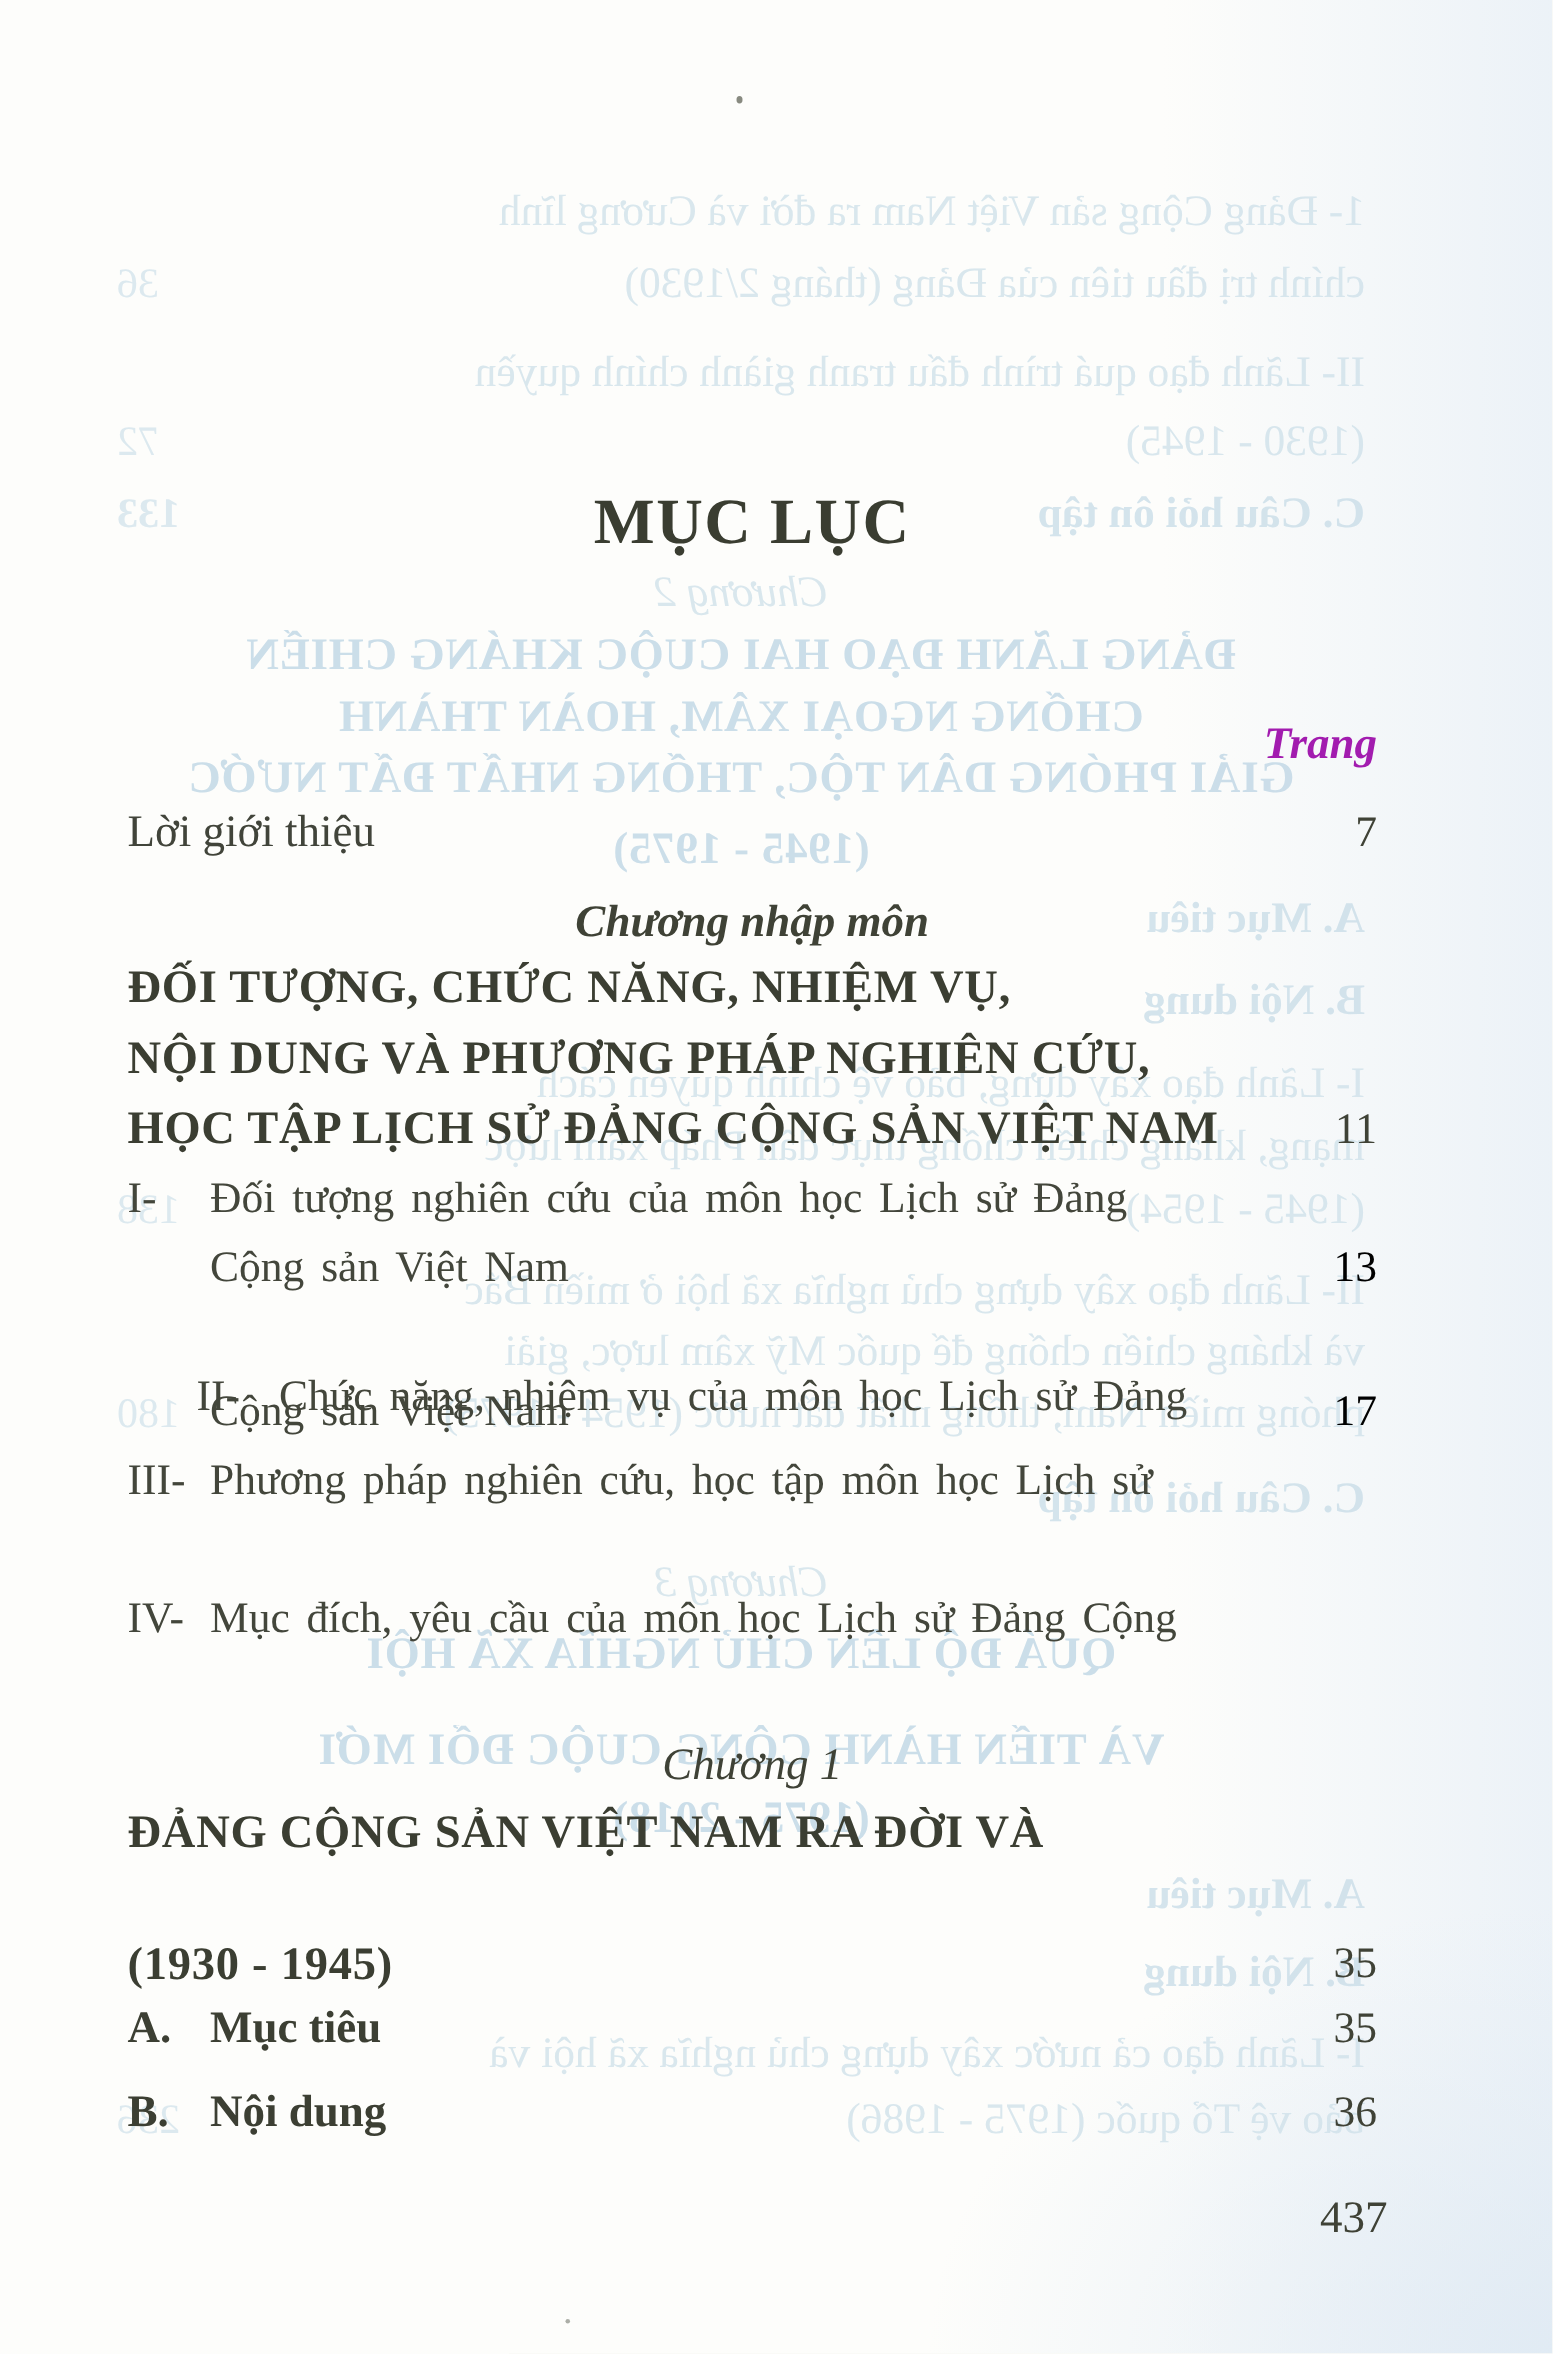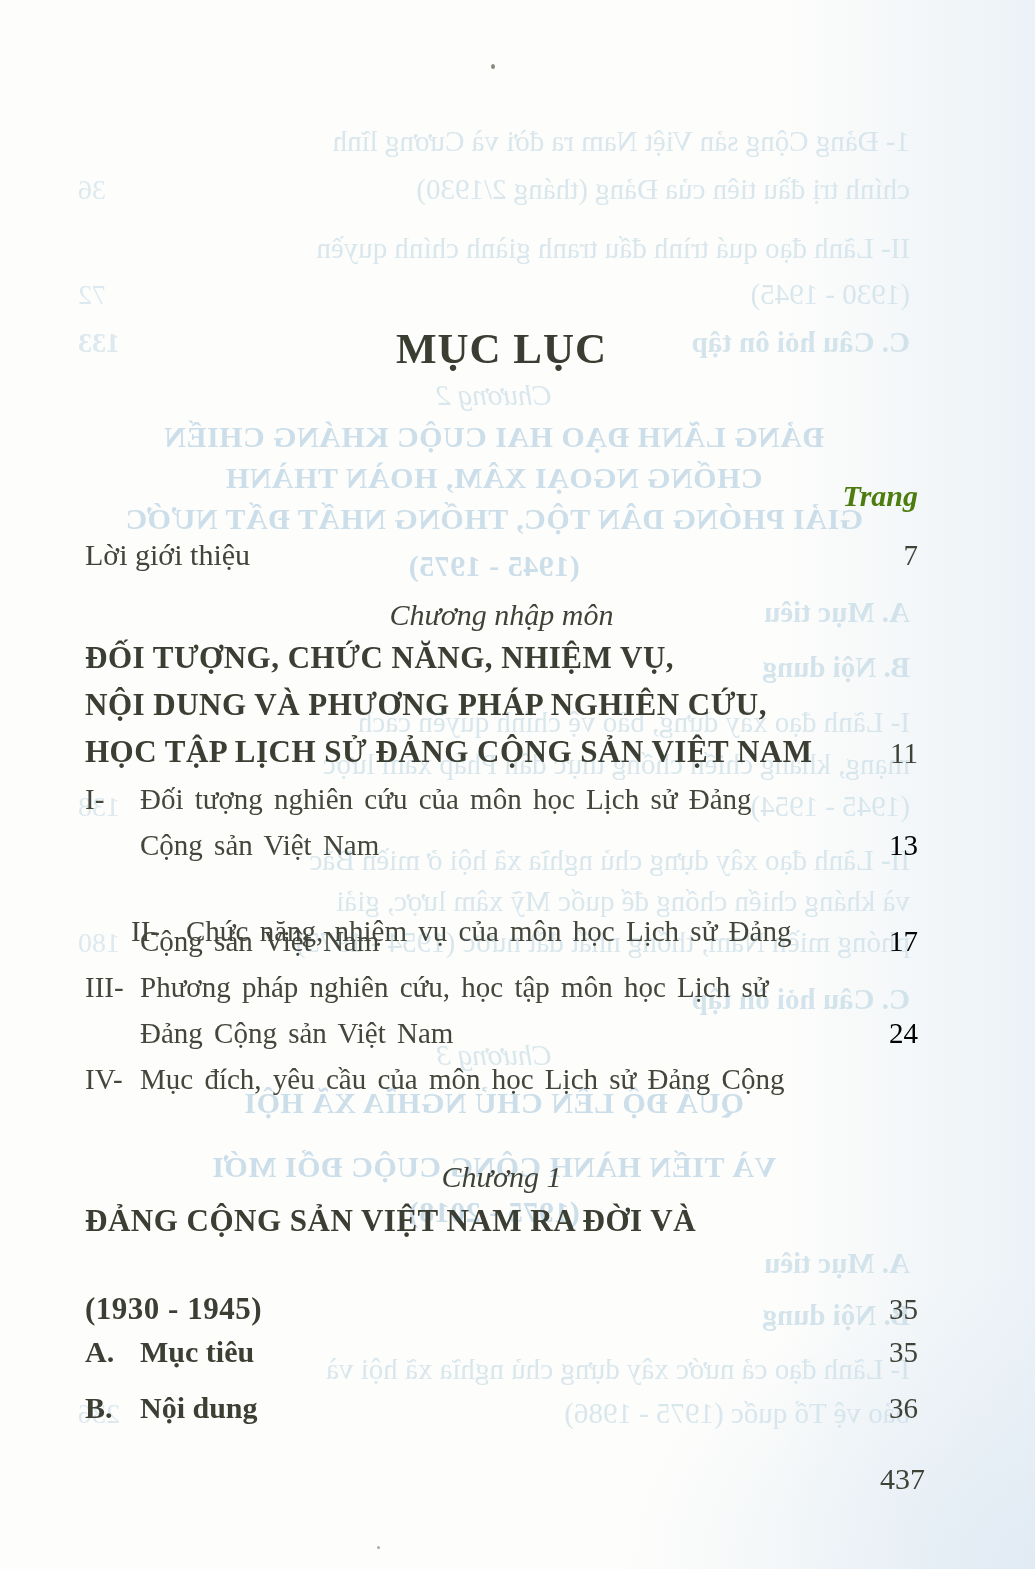--- a/index.html
+++ b/index.html
@@ -40,21 +40,21 @@
   .ghost.git{font-style:italic;font-size:29px;color:#cfe1ea;}
 
   
   .main-title{
     position:absolute;top:326px;left:85px;width:833px;margin:0;
     text-align:center;font-size:43px;line-height:46px;font-weight:700;
     letter-spacing:1px;color:#3a3d31;
   }
   .trang{
     position:absolute;top:479px;left:85px;width:833px;
-    text-align:right;font-style:italic;font-weight:600;font-size:30px;color:#4d7c0f;
+    text-align:right;font-style:italic;font-weight:600;font-size:30px;color:#a21caf;
   }
   .row{
     position:absolute;left:85px;width:833px;
     display:flex;justify-content:space-between;align-items:baseline;
     font-size:30px;line-height:38px;
   }
   .row .pg{font-size:29px;color:#3f4236;font-weight:400;}
   .italic{}
   .kicker{
     position:absolute;left:85px;width:833px;text-align:center;
@@ -188,21 +188,21 @@
 
   <h1 class="main-title">MỤC LỤC</h1>
 
   <div class="trang">Trang</div>
 
   <div class="row" style="top:536px;">
     <span class="italic">Lời giới thiệu</span>
     <span class="pg">7</span>
   </div>
 
-  <div class="kicker" style="top:598px;">Chương nhập môn</div>
+  <div class="kicker" style="top:598px;font-weight:bold;">Chương nhập môn</div>
   <div class="hline" style="top:640px;">ĐỐI TƯỢNG, CHỨC NĂNG, NHIỆM VỤ,</div>
   <div class="hline" style="top:687px;">NỘI DUNG VÀ PHƯƠNG PHÁP NGHIÊN CỨU,</div>
   <div class="hline" style="top:734px;">HỌC TẬP LỊCH SỬ ĐẢNG CỘNG SẢN VIỆT NAM</div>
   <div class="pgabs" style="top:737px;">11</div>
 
   <div class="iline" style="top:780px;">
     <span class="mk">I-</span>
     <span class="txt">Đối tượng nghiên cứu của môn học Lịch sử Đảng</span>
   </div>
   <div class="iline cont" style="top:826px;">
@@ -216,24 +216,20 @@
   </div>
   <div class="iline cont" style="top:922px;">
     <span>Cộng sản Việt Nam</span>
     <span class="pg">17</span>
   </div>
 
   <div class="iline" style="top:968px;">
     <span class="mk">III-</span>
     <span class="txt">Phương pháp nghiên cứu, học tập môn học Lịch sử</span>
   </div>
-  <div class="iline cont" style="top:1014px;">
-    <span>Đảng Cộng sản Việt Nam</span>
-    <span class="pg">24</span>
-  </div>
 
   <div class="iline" style="top:1060px;">
     <span class="mk">IV-</span>
     <span class="txt">Mục đích, yêu cầu của môn học Lịch sử Đảng Cộng</span>
   </div>
 
   <div class="kicker" style="top:1160px;">Chương 1</div>
   <div class="hline" style="top:1203px;">ĐẢNG CỘNG SẢN VIỆT NAM RA ĐỜI VÀ</div>
   <div class="hline" style="top:1291px;">(1930 - 1945)</div>
   <div class="pgabs" style="top:1293px;">35</div>

